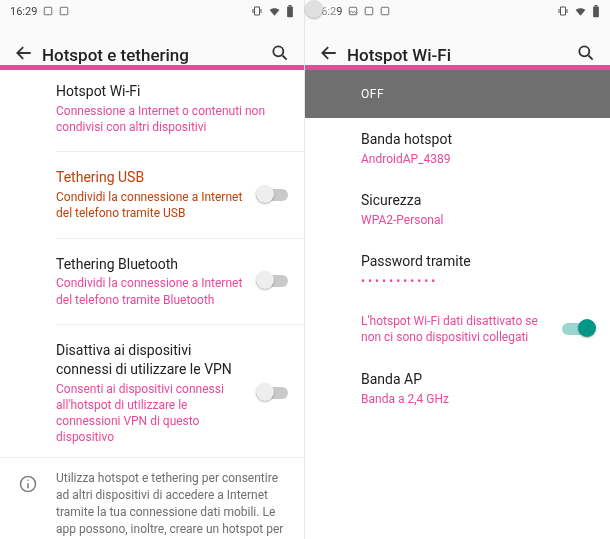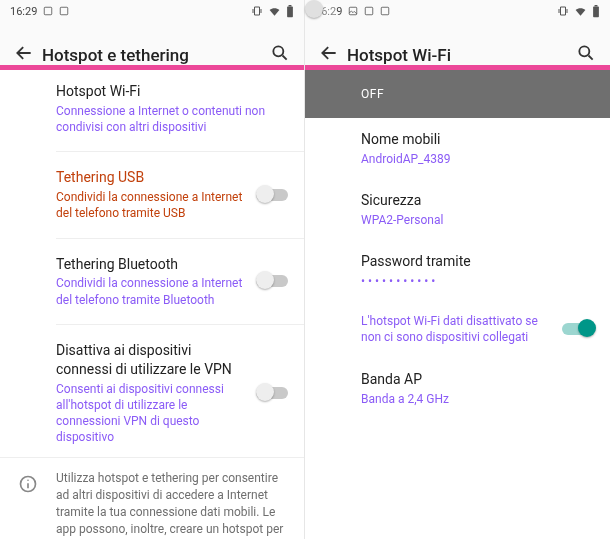--- a/index.html
+++ b/index.html
@@ -63,21 +63,21 @@
   }
   .list-item.with-toggle { padding-right: 56px; }
   .li-title {
     font-size: 14px;
     color: #222;
     line-height: 1.35;
     margin-bottom: 2px;
   }
   .li-sub {
     font-size: 12px;
-    color: #8b5cf6;
+    color: #ec4899;
     line-height: 1.35;
   }
   .disabled .li-title,
   .disabled .li-sub { color: #c2410c; }
   .divider {
     height: 1px;
     background: #eee;
     margin: 4px 0 4px 56px;
   }
   .toggle {
@@ -299,21 +299,21 @@
   <div class="offbar">
     <span>OFF</span>
     <div class="toggle">
       <div class="track"></div>
         <div class="thumb"></div>
     </div>
   </div>
 
   <div class="content">
     <div class="list-item">
-      <div class="li-title">Nome mobili</div>
+      <div class="li-title">Banda hotspot</div>
       <div class="li-sub">AndroidAP_4389</div>
     </div>
 
     <div class="list-item">
       <div class="li-title">Sicurezza</div>
       <div class="li-sub">WPA2-Personal</div>
     </div>
 
     <div class="list-item">
       <div class="li-title">Password tramite</div>

